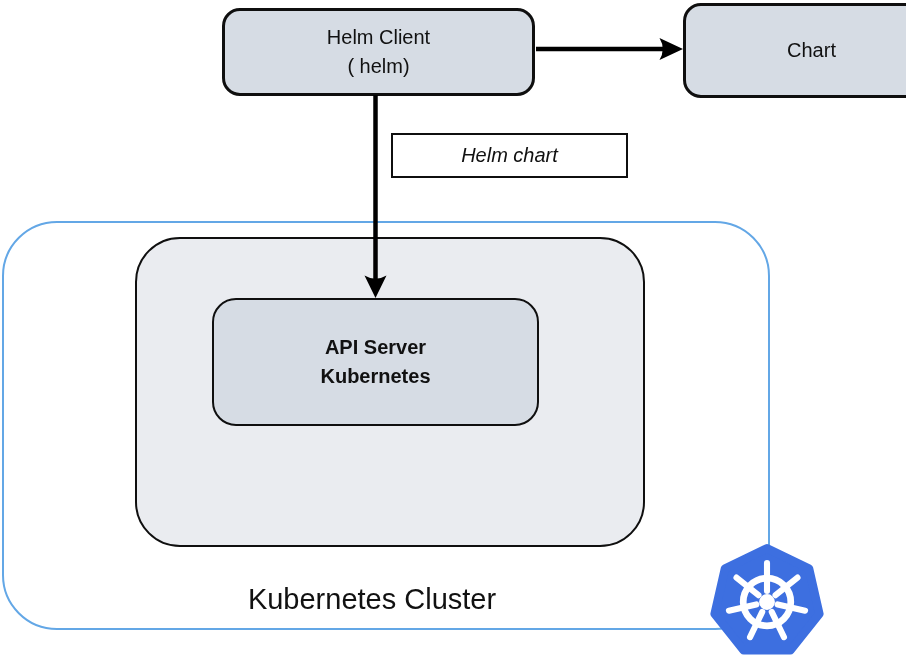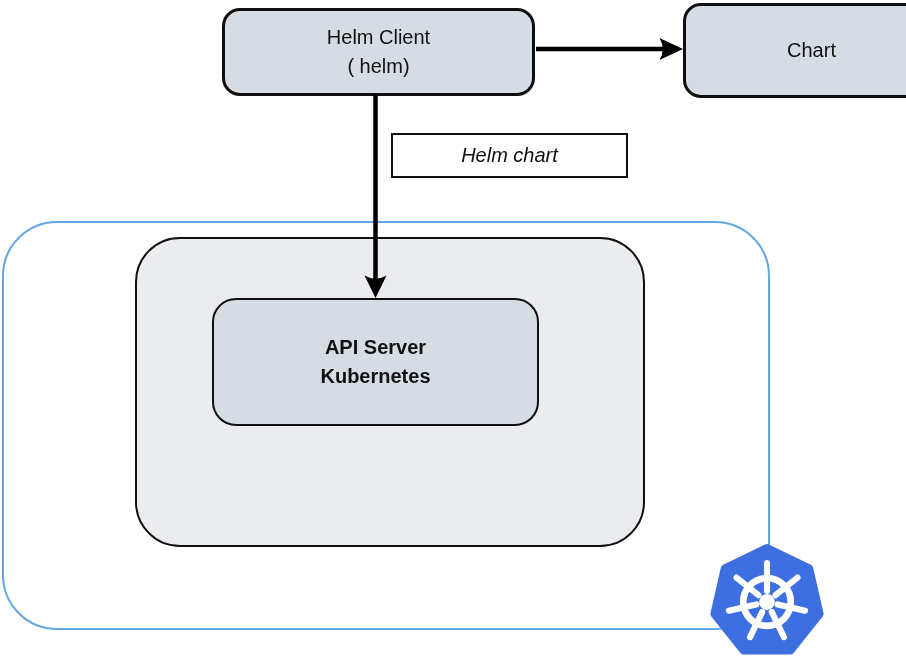--- a/index.html
+++ b/index.html
@@ -105,20 +105,21 @@
 
   <div class="helm-chart-label">
     <span>Helm chart</span>
   </div>
 
   <div class="node api-server">
     <span class="line">API Server</span>
     <span class="line">Kubernetes</span>
   </div>
 
+  <div class="cluster-label">Kubernetes Cluster</div>
 
   <svg class="arrows-overlay" viewBox="0 0 906 658" xmlns="http://www.w3.org/2000/svg">
     <g>
       <line class="arrow-shaft" x1="536" y1="49" x2="663" y2="49"></line>
       <path class="arrow-head" d="M683,49 L659.5,38 Q666,49 659.5,60 Z"></path>
     </g>
     <g>
       <line class="arrow-shaft" x1="375.5" y1="95" x2="375.5" y2="280"></line>
       <path class="arrow-head" d="M375.5,298 L364.5,275.5 Q375.5,282 386.5,275.5 Z"></path>
     </g>

